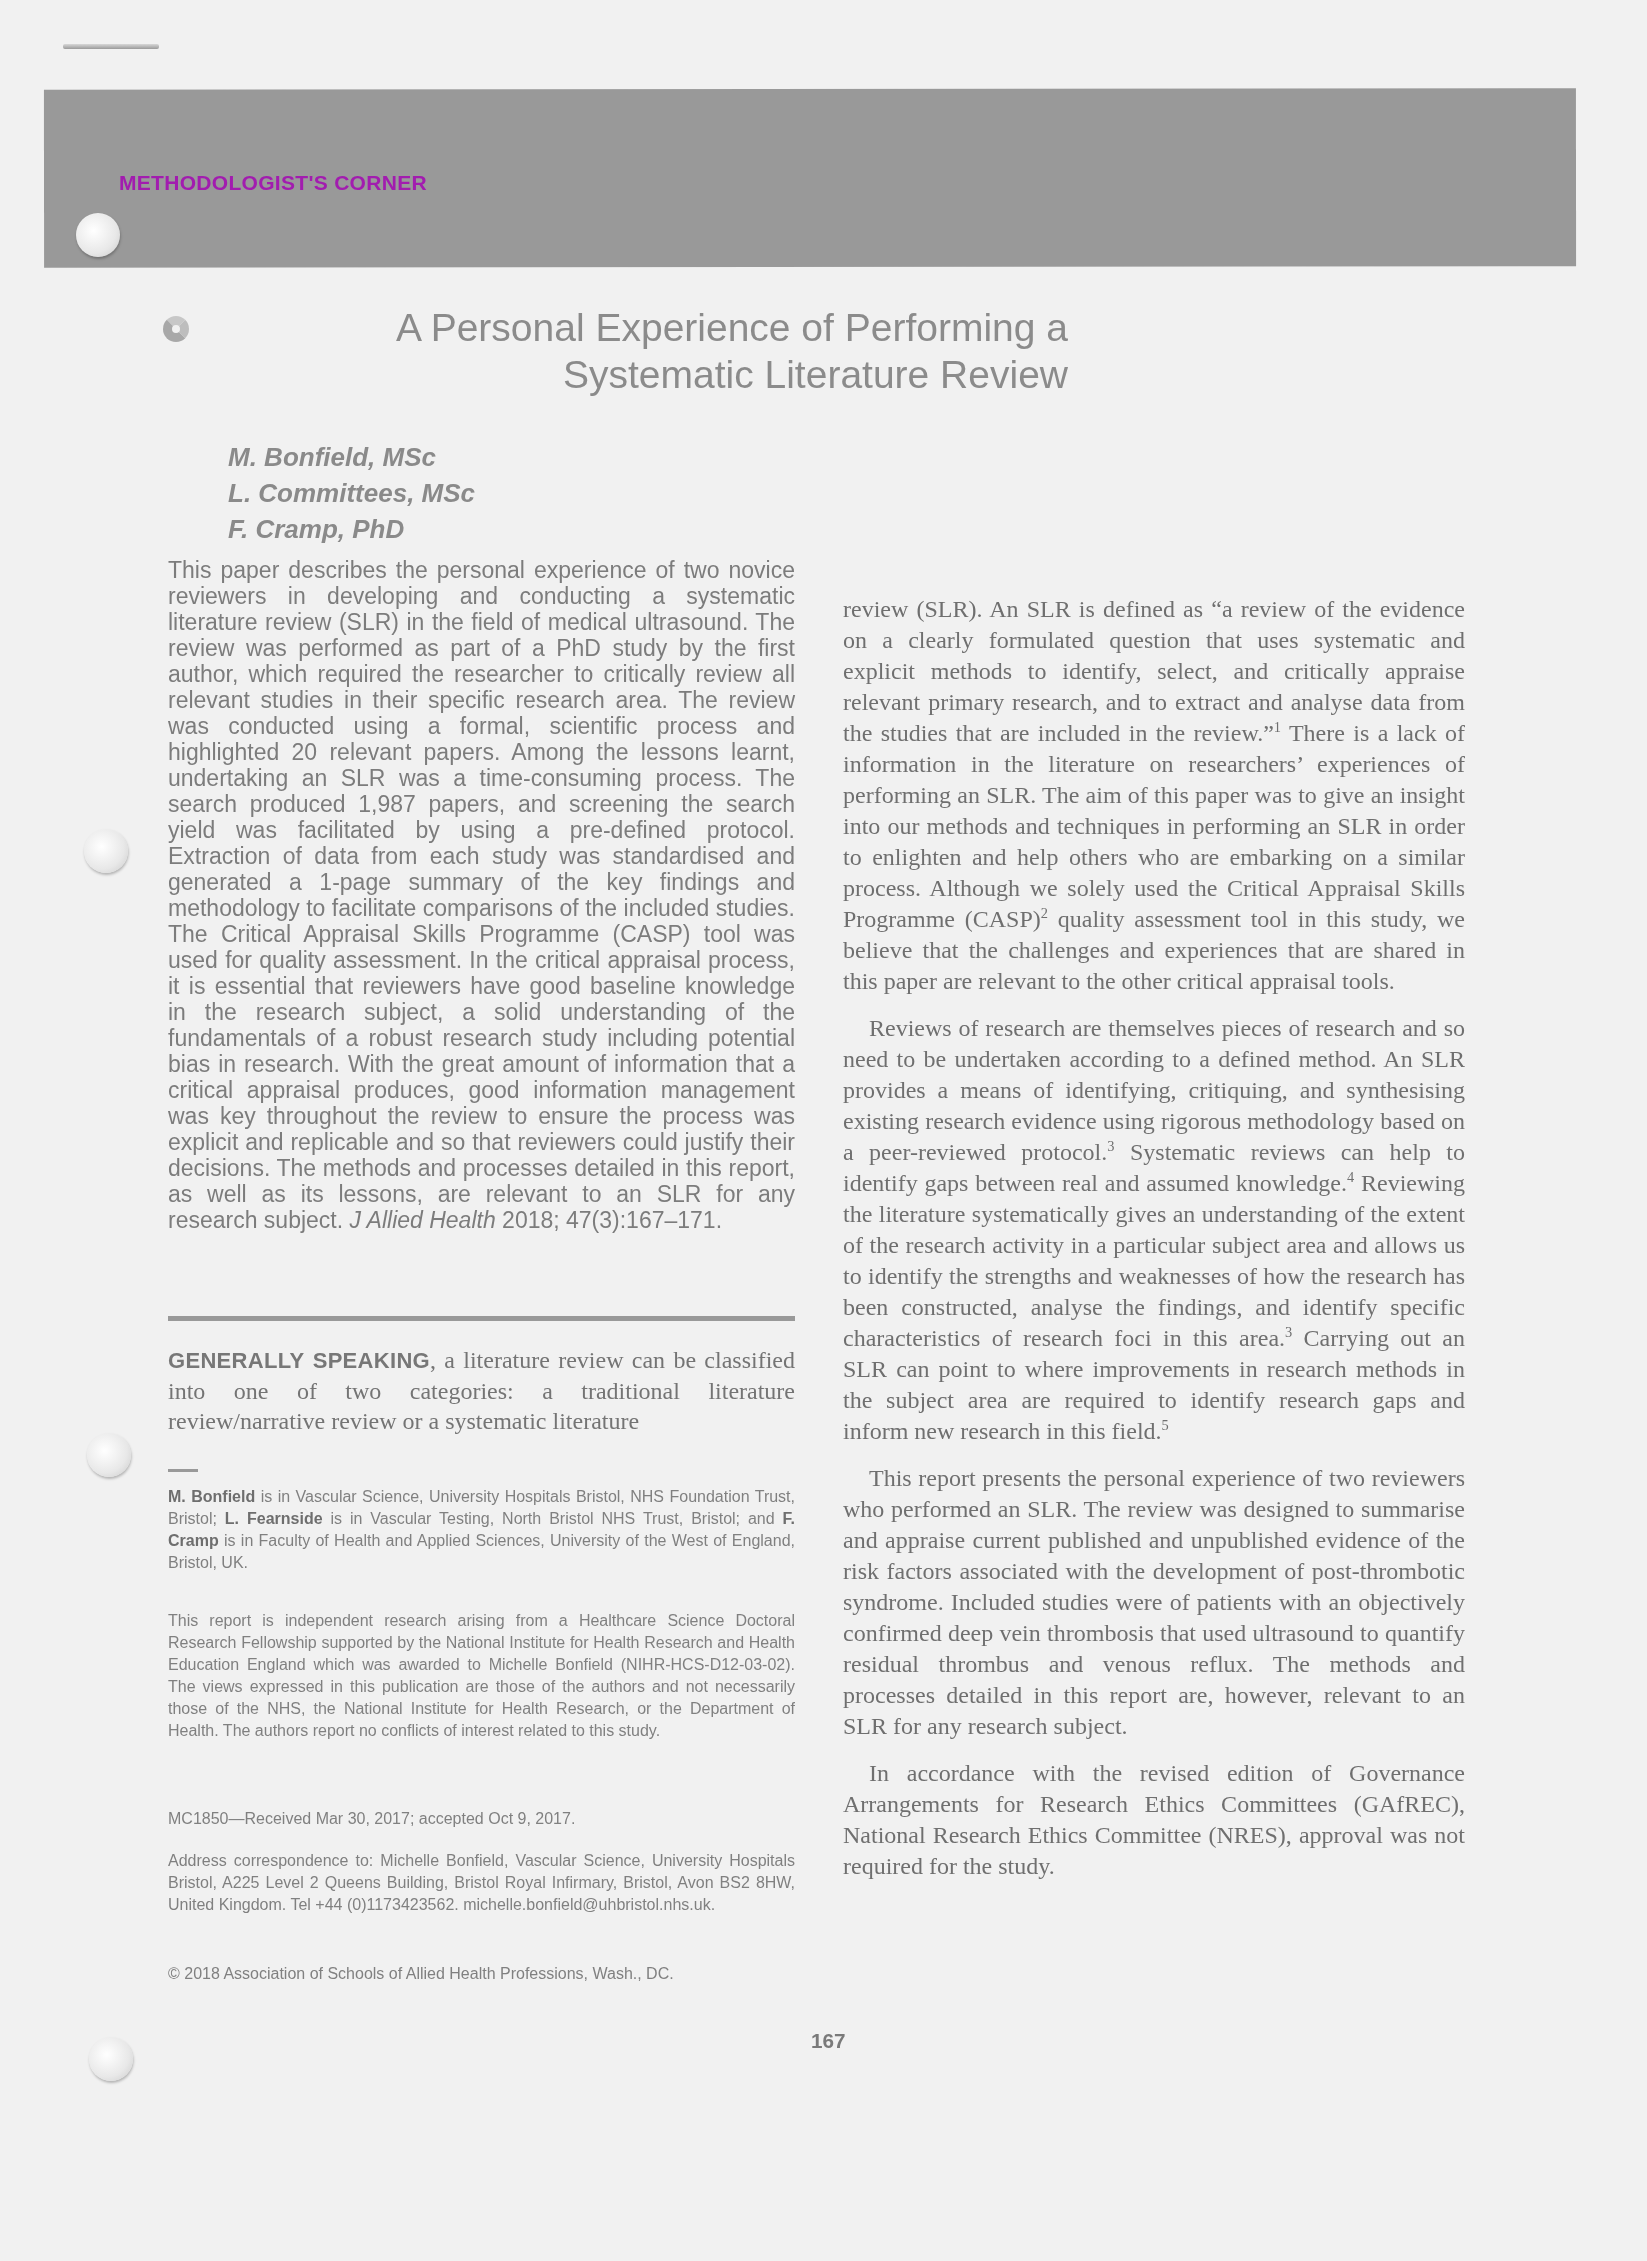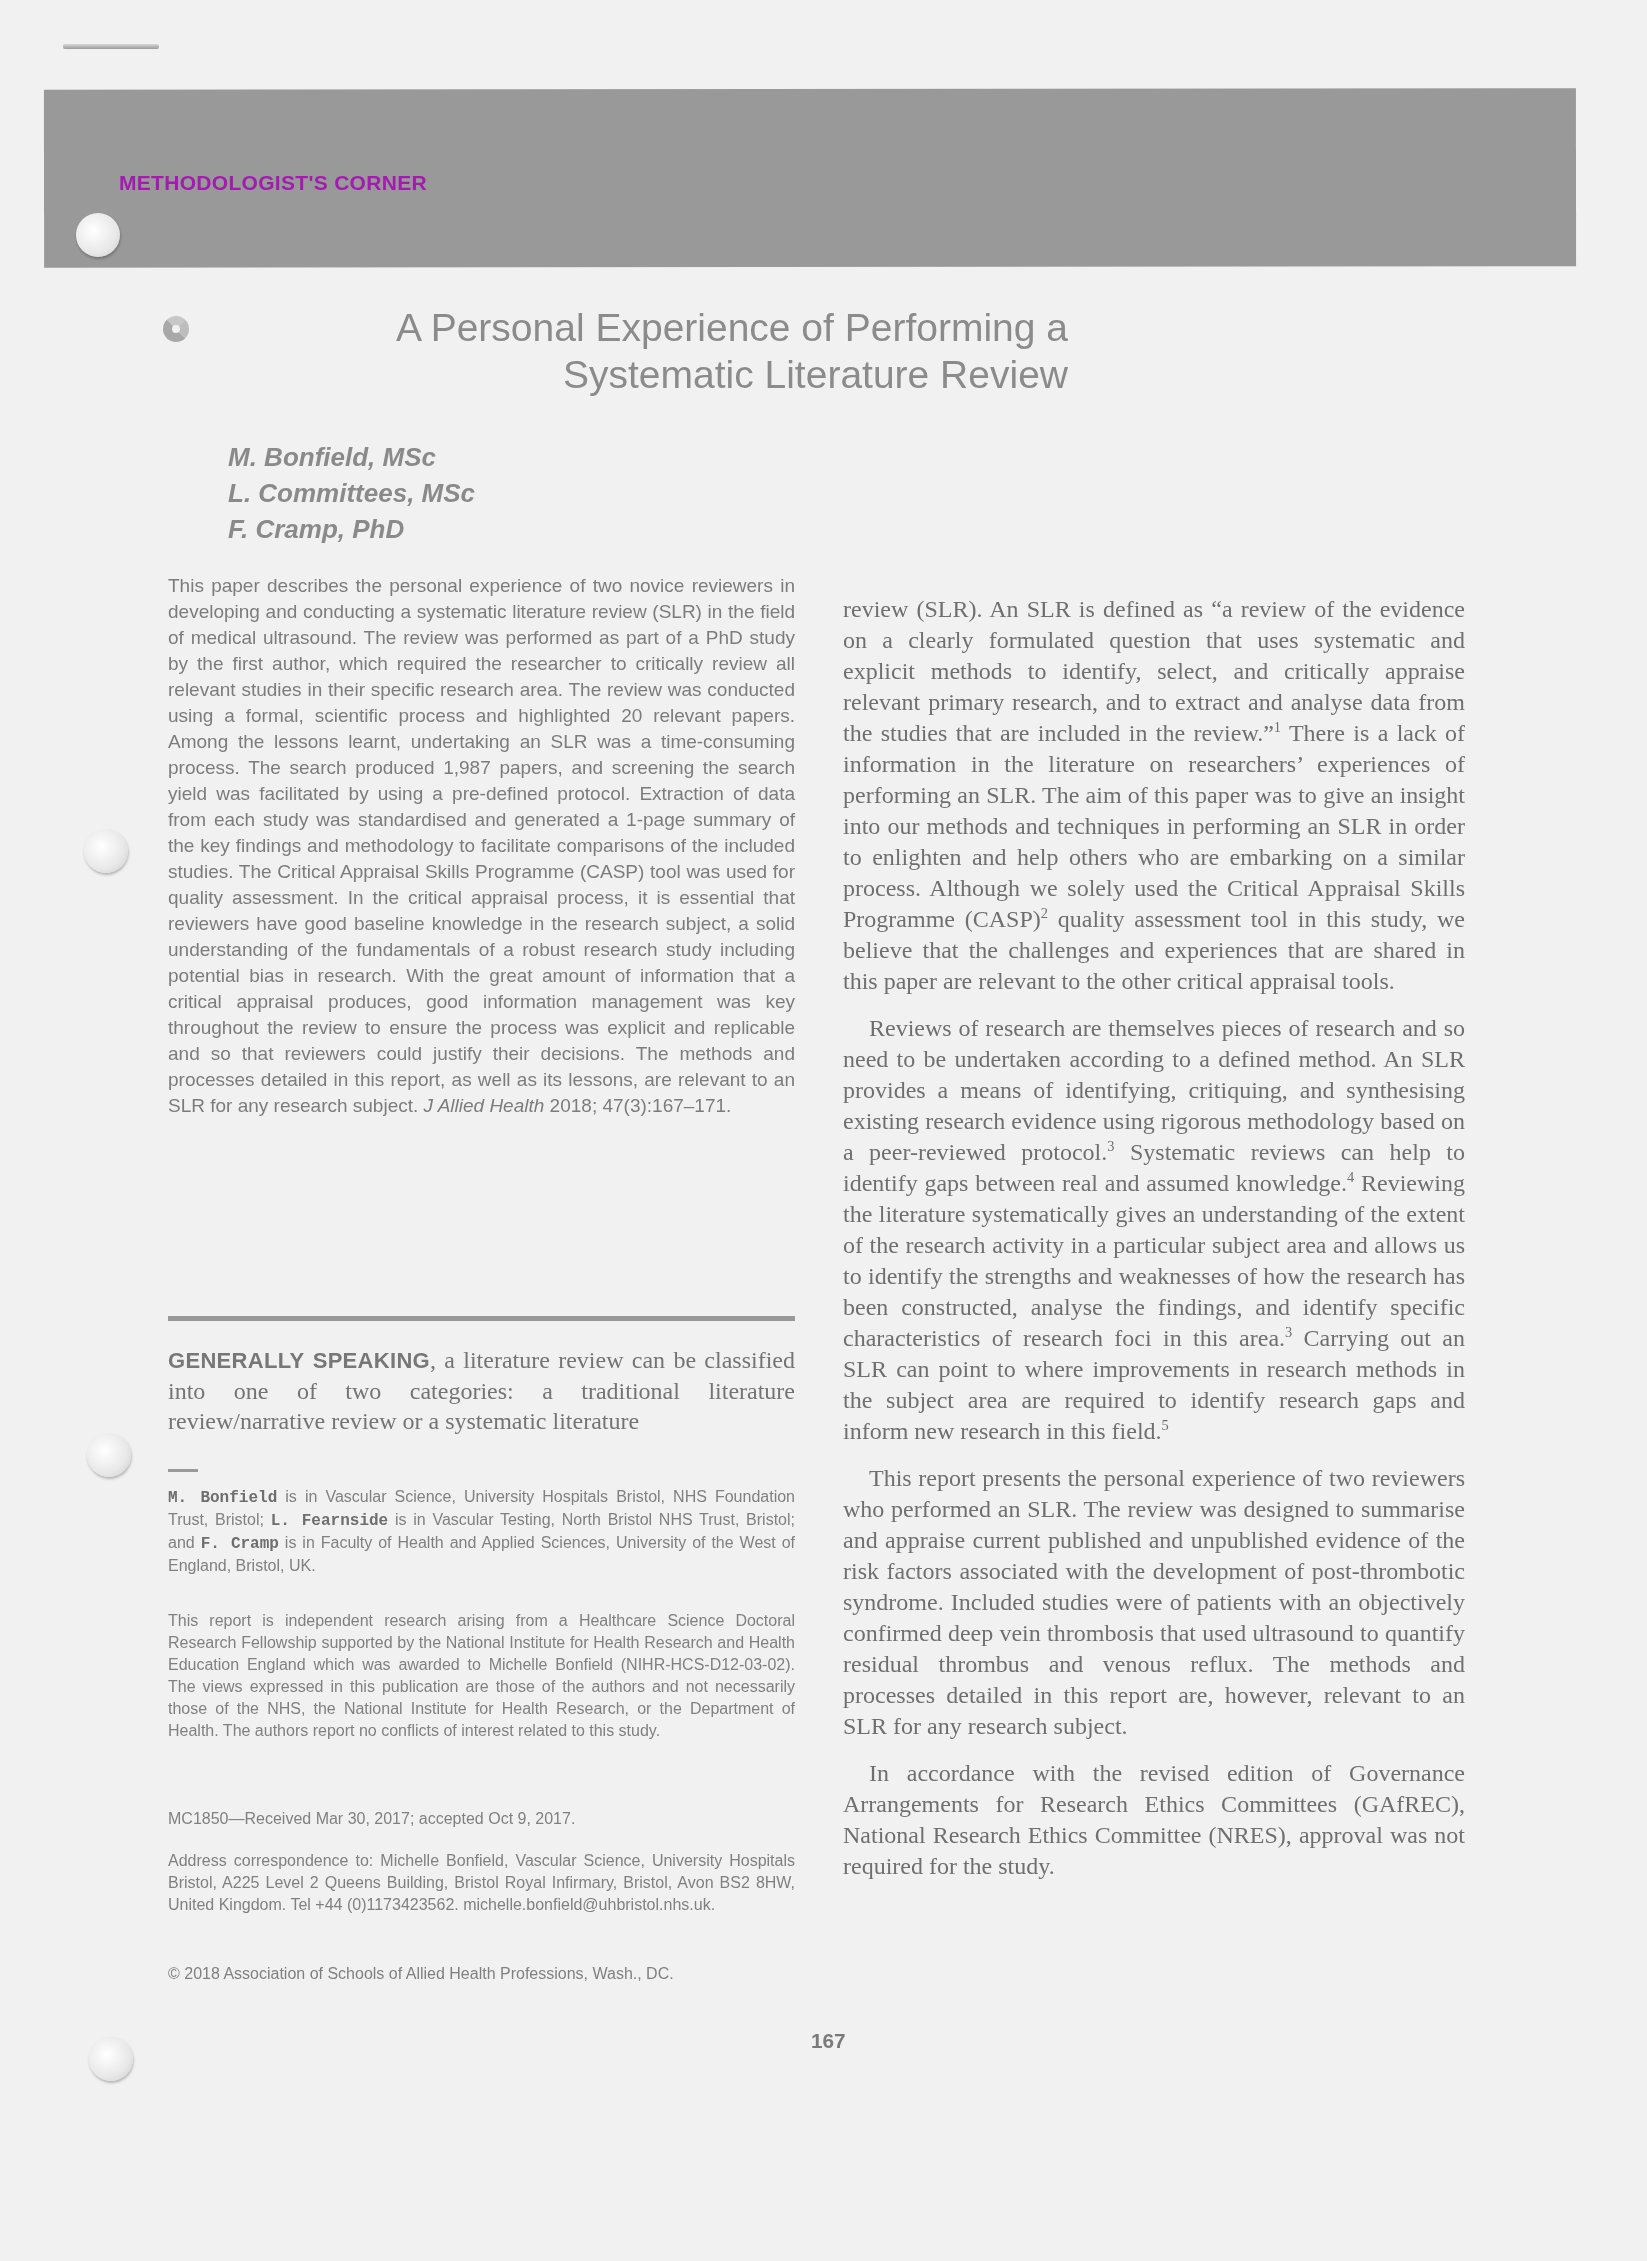--- a/index.html
+++ b/index.html
@@ -20,33 +20,33 @@
     box-shadow: 0.6px 1.9px 2.6px rgba(0,0,0,0.25); }
   .logo { position: absolute; left: 163px; top: 316px; width: 26px; height: 26px;
     border-radius: 50%; border: 9px solid #a8a8a8; box-sizing: border-box;
     border-top-color: #c7c7c7; border-right-color: #bdbdbd; }
   .title { position: absolute; left: 228px; top: 304px; width: 840px;
     font-size: 39px; line-height: 47px; color: #8b8b8b; text-align: right; }
   .authors { position: absolute; left: 228px; top: 439px; font-size: 26px;
     line-height: 36px; font-style: italic; color: #8a8a8a; font-weight: bold; }
   .col-left { position: absolute; left: 168px; width: 627px; }
   .col-right { position: absolute; left: 827px; width: 654px; }
-  .abstract { top: 573px; font-size: 19px; line-height: 26px;
+  .abstract { top: 557px; font-size: 23px; line-height: 26px;
     text-align: justify; color: #7c7c7c; }
   .abstract .cite { font-style: italic; }
   .rule-thick { position: absolute; left: 168px; top: 1316px; width: 627px; height: 4.5px;
     background: #999; }
   .intro { top: 1345px; font-family: "Liberation Serif", serif; font-size: 24px;
     line-height: 30px; text-align: justify; color: #747474; }
   .intro .lead { font-family: "Liberation Sans", sans-serif; font-weight: bold;
     font-size: 22px; letter-spacing: 0.3px; color: #777; }
   .rule-short { position: absolute; left: 168px; top: 1469px; width: 30px; height: 2.6px;
     background: #999; }
   .notes { font-size: 16px; line-height: 22px; text-align: justify; color: #808080; }
-  .notes b { color: #6e6e6e; font-family: Liberation Mono, monospace; }
+  .notes b { color: #6e6e6e; }
   .aff { top: 1486px; }
   .funding { top: 1610px; }
   .received { top: 1808px; }
   .address { top: 1850px; }
   .copyright { top: 1963px; }
   .body-text { top: 578px; font-family: "Liberation Serif", serif; font-size: 24px;
     line-height: 31px; text-align: justify; color: #6f6f6f; }
   .body-text p { margin: 16px; }
   .body-text p + p { text-indent: 26px; }
   sup { font-size: 60%; line-height: 0; vertical-align: super; }

